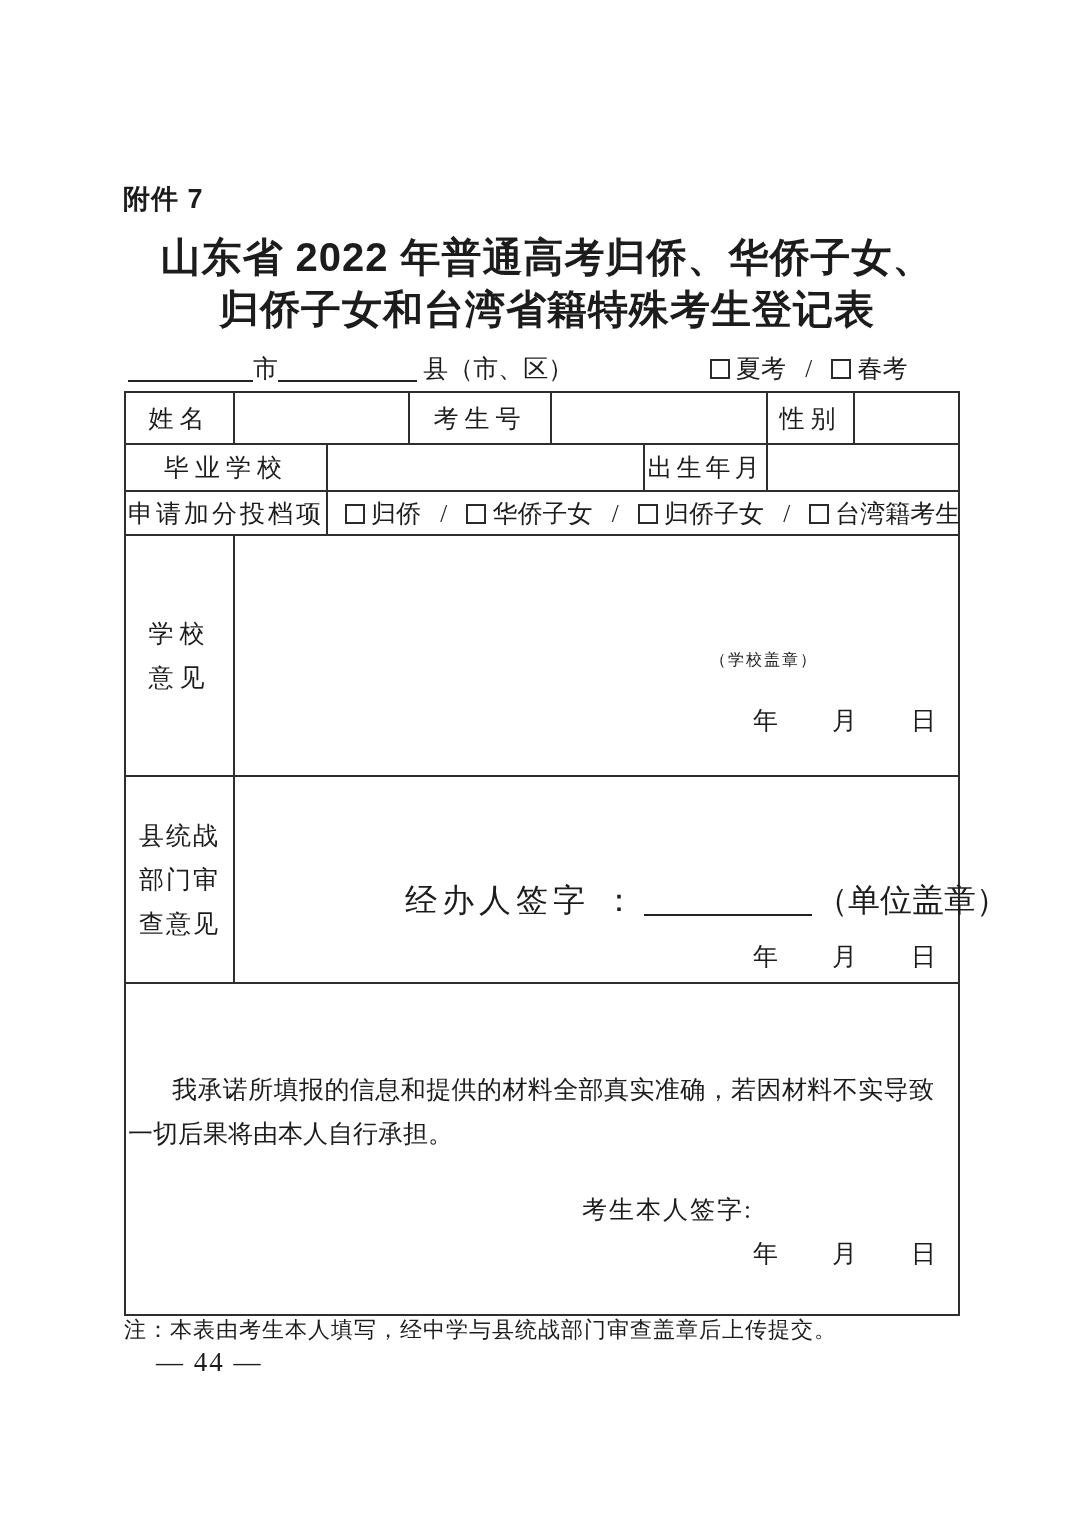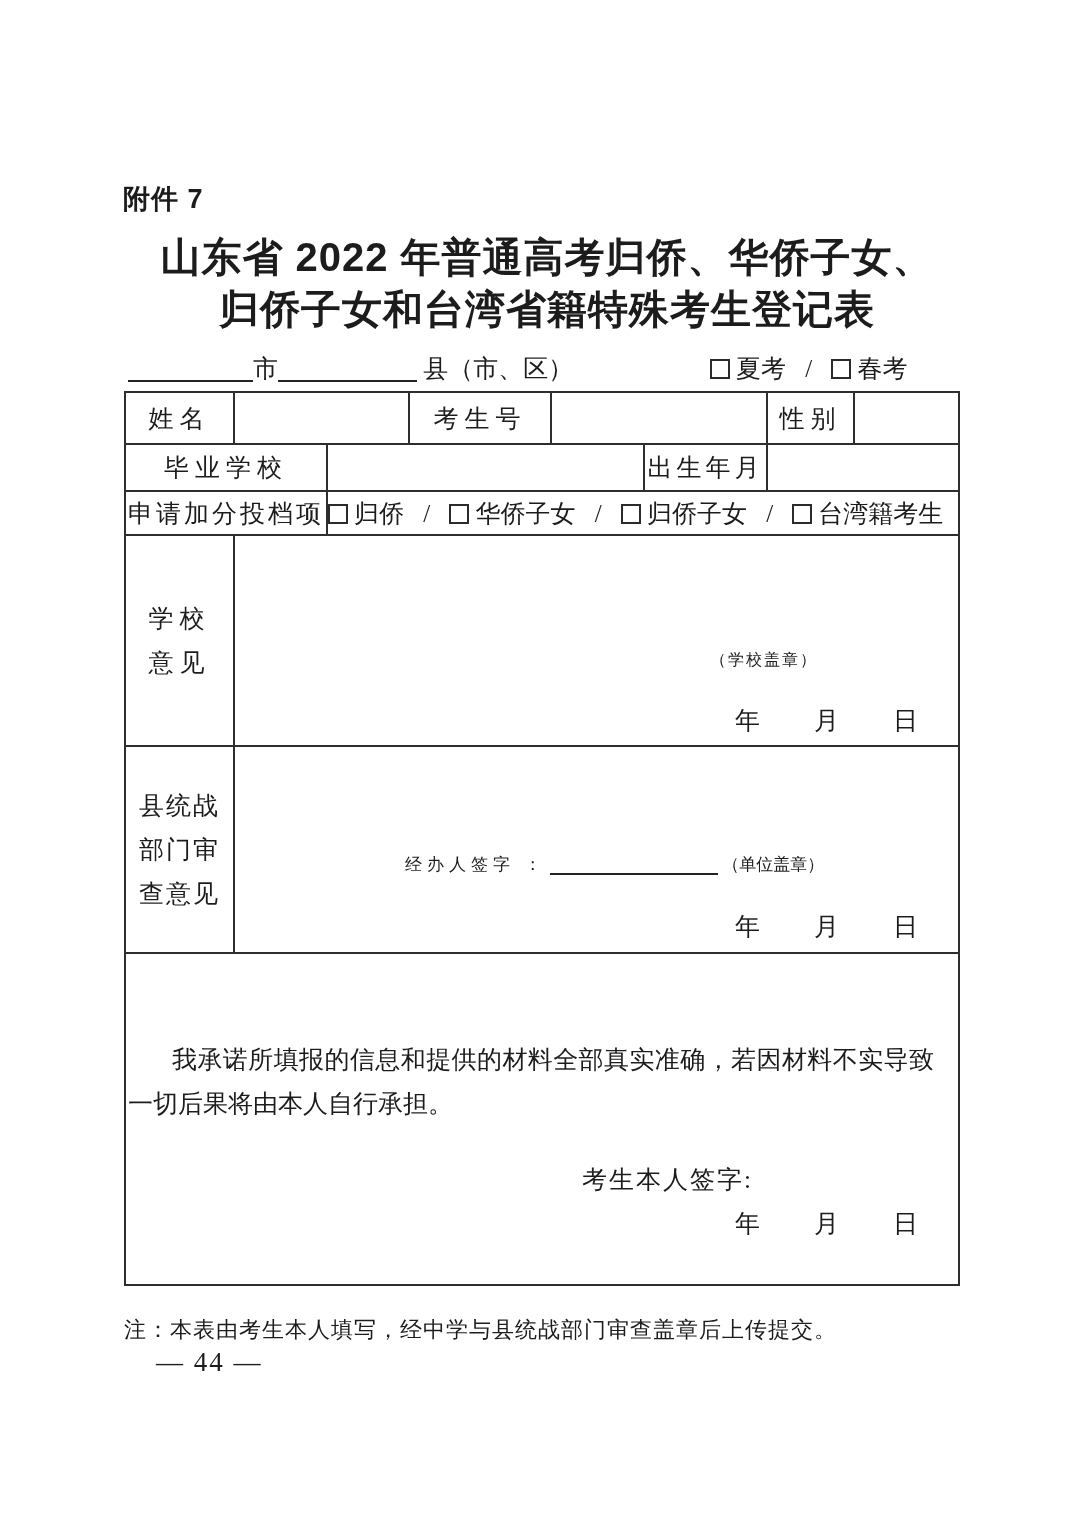--- a/index.html
+++ b/index.html
@@ -48,30 +48,30 @@
   table.form {
     position:absolute; left:124px; top:391px;
     width:834px; border-collapse:collapse; table-layout:fixed;
     font-size:25px;
   }
   table.form, table.form td { border:2px solid #2e2e2e; }
   td { padding:0; vertical-align:middle; }
   td.label { text-align:center; letter-spacing:6px; }
   td.label .lbl-line { display:block; line-height:44px; }
   td.label-wide { text-align:center; letter-spacing:3px; }
-  td.options { white-space:nowrap; }
+  td.options { padding-left:17px; white-space:nowrap; }
   td.content { position:relative; }
   .seal-note { position:absolute; font-size:16px; letter-spacing:2px; white-space:nowrap; }
   .dateline {
     position:absolute; left:0; right:0;
-    text-align:right; padding-right:40px; white-space:nowrap;
+    text-align:right; padding-right:22px; white-space:nowrap;
     font-size:25px;
   }
   .dgap { margin-left:54px; }
-  .handler-line { position:absolute; left:170px; top:102px; white-space:nowrap; font-size:17px; }
+  .handler-line { position:absolute; left:170px; top:102px; white-space:nowrap; font-size:32px; }
   .handler-label { letter-spacing:5px; }
   .pledge {
     position:absolute; left:2px; top:84px; right:24px;
     font-size:25px; line-height:44px; text-indent:44px;
     margin:0; text-align:justify;
   }
   .signature { position:absolute; left:456px; top:209px; font-size:25px; letter-spacing:2px; }
   .note {
     position:absolute; left:124px; top:1315px;
     font-size:22px; letter-spacing:1px; white-space:nowrap;
@@ -134,21 +134,21 @@
       <td colspan="6" class="options">
         <span><span class="cb"></span><span>归侨</span></span>
         <span class="sep">/</span>
         <span><span class="cb"></span><span>华侨子女</span></span>
         <span class="sep">/</span>
         <span><span class="cb"></span><span>归侨子女</span></span>
         <span class="sep">/</span>
         <span><span class="cb"></span><span>台湾籍考生</span></span>
       </td>
     </tr>
-    <tr style="height:211px">
+    <tr style="height:241px">
       <td class="label">
         <span class="lbl-line">学校</span>
         <span class="lbl-line">意见</span>
       </td>
       <td colspan="7" class="content">
         <span class="seal-note" style="left:475px; top:114px;">（学校盖章）</span>
         <div class="dateline" style="top:168px;">
           <span>年</span><span class="dgap">月</span><span class="dgap">日</span>
         </div>
       </td>

